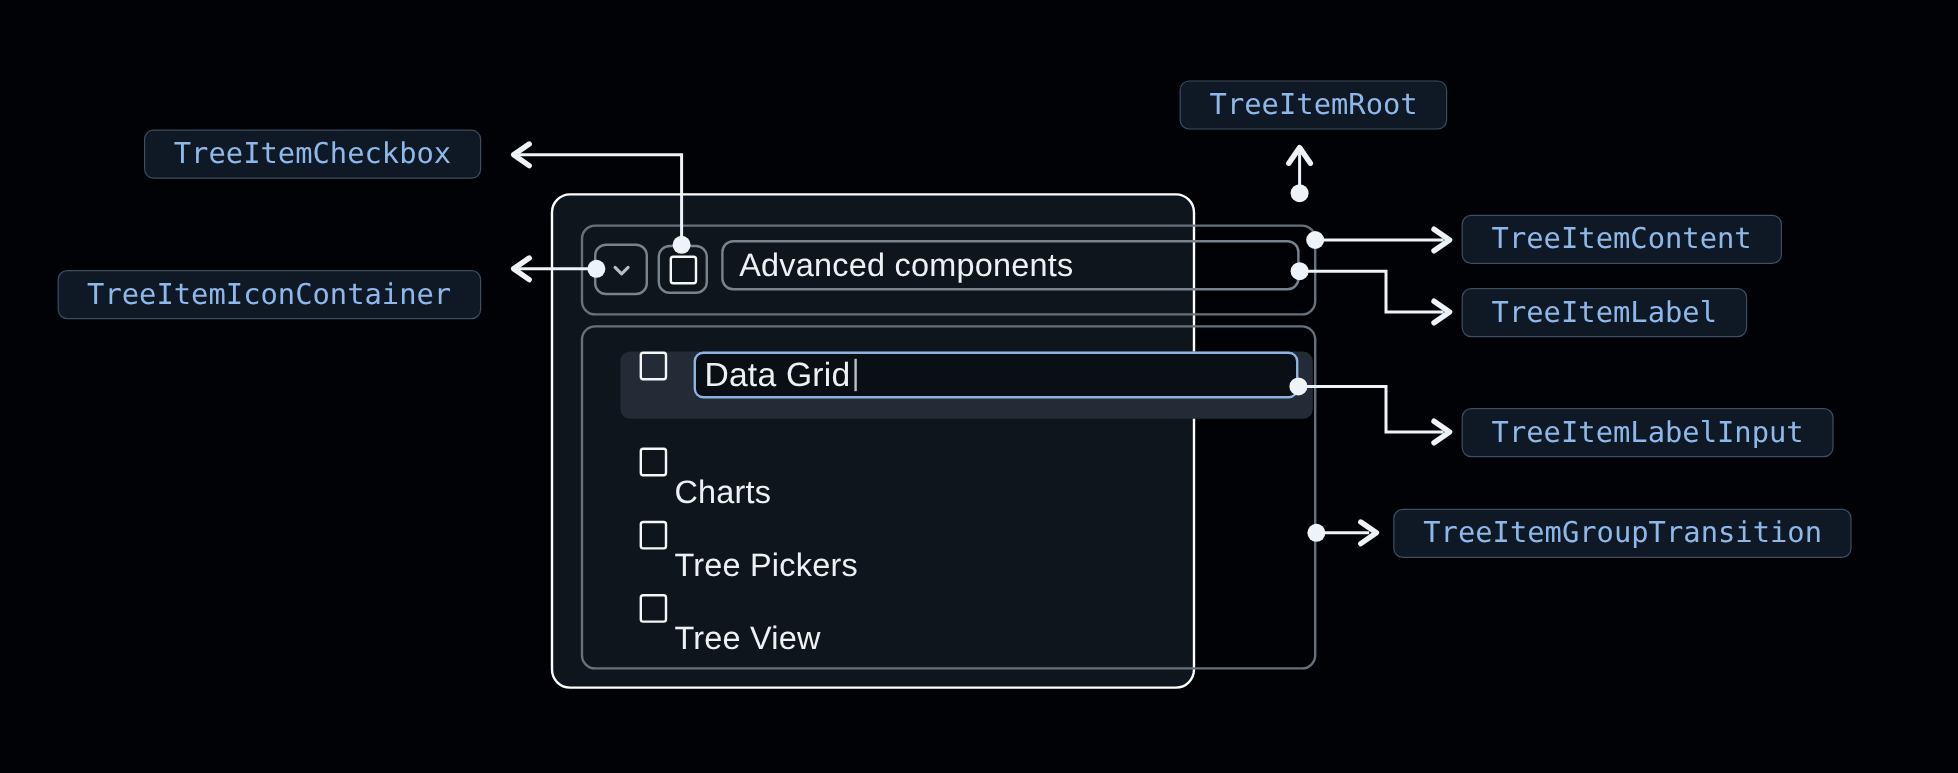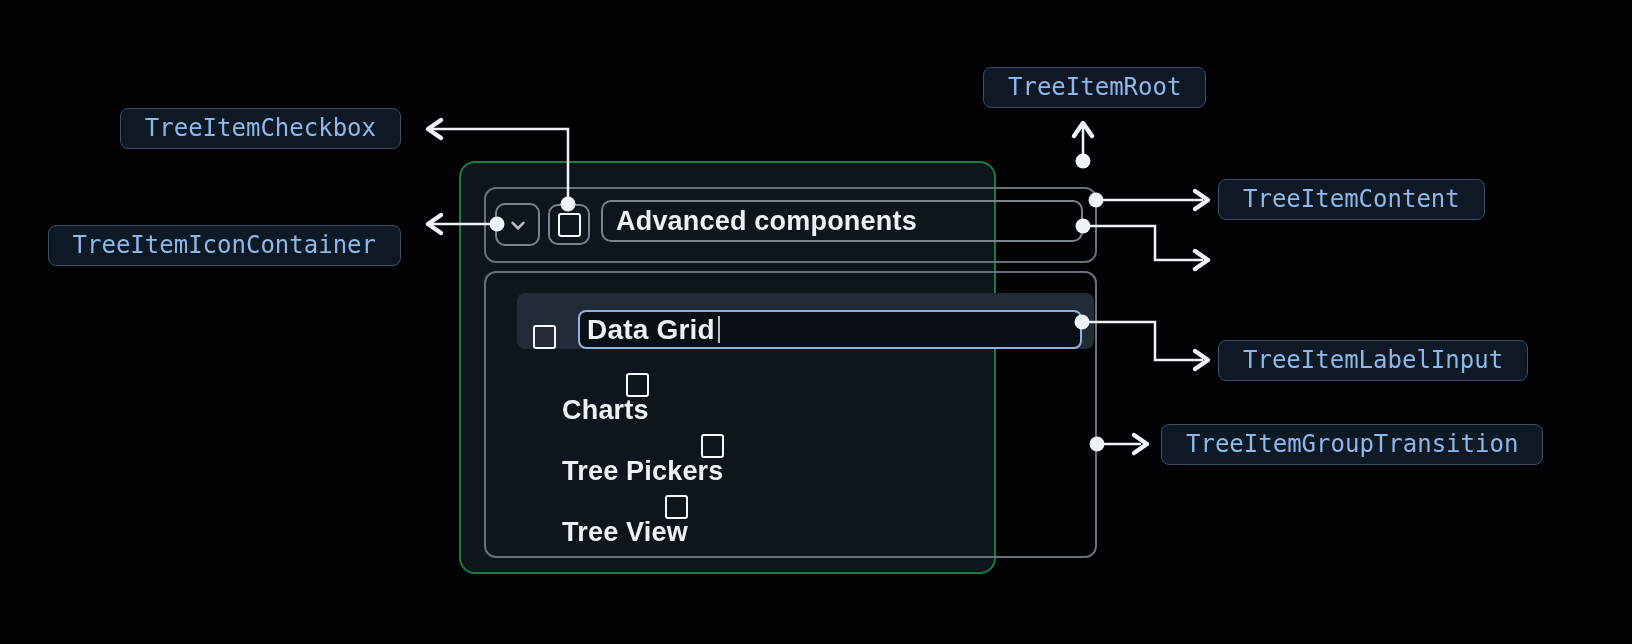--- a/index.html
+++ b/index.html
@@ -4,23 +4,22 @@
 <style>
   html,body{margin:0;padding:0;background:#000;}
   .stage{
     position:relative;width:1632px;height:644px;overflow:hidden;
     background:#000205;
     font-family:"Liberation Sans",sans-serif;
   }
   
   .root-box{
     position:absolute;left:459px;top:161px;width:537px;height:413px;
-    background:#0f151c;border:2px solid #15803d;border-radius:16px;
+    background:#0f151c;border:2px solid #ffffff;border-radius:16px;
     box-sizing:border-box;
-    font-weight:bold;
   }
   .content-box{
     position:absolute;left:23px;top:24px;width:613px;height:76px;
     border:2px solid #67717c;border-radius:12px;box-sizing:border-box;
   }
   .icon-container{
     position:absolute;left:9px;top:14px;width:45px;height:43px;
     border:2px solid #79838e;border-radius:10px;box-sizing:border-box;
     display:flex;align-items:center;justify-content:center;
   }
@@ -40,21 +39,21 @@
   }
   .item-text{
     color:#eef1f4;font-size:27px;line-height:1;white-space:nowrap;
     letter-spacing:0.2px;
   }
   .group-box{
     position:absolute;left:23px;top:108px;width:613px;height:287px;
     border:2px solid #67717c;border-radius:12px;box-sizing:border-box;
   }
   .row{
-    position:absolute;display:flex;align-items:flex-end;
+    position:absolute;display:flex;align-items:flex-start;
   }
   .row-selected{
     left:31px;top:20px;width:577px;height:56px;background:#232b36;
     border-radius:8px;padding-left:16px;box-sizing:border-box;
   }
   .row-plain{height:26px;flex-direction:column;}
   .row-plain .item-text{margin-left:29px;}
   .label-input{
     margin-left:22px;width:504px;height:39px;box-sizing:border-box;
     background:#0a0f15;border:2px solid #8db3e2;border-radius:8px;
@@ -125,20 +124,21 @@
         <span class="item-text">Tree View</span>
       </div>
 
     </div>
   </div>
 
   <div class="badge" style="right:1231px;top:108px;">TreeItemCheckbox</div>
   <div class="badge" style="right:1231px;top:203px;margin-top:22px;">TreeItemIconContainer</div>
   <div class="badge" style="left:983px;top:67px;">TreeItemRoot</div>
   <div class="badge" style="left:1218px;top:179px;">TreeItemContent</div>
+  <div class="badge" style="left:1218px;top:240px;">TreeItemLabel</div>
   <div class="badge" style="left:1218px;top:340px;">TreeItemLabelInput</div>
   <div class="badge" style="left:1161px;top:424px;">TreeItemGroupTransition</div>
 
   <svg class="overlay" width="1632" height="644" viewBox="0 0 1632 644">
 
     <g>
       <polyline points="568,200 568,129 432,129"></polyline>
       <path d="M441,120 L428,129 L441,138"></path>
       <circle cx="568" cy="204" r="7.5"></circle>
     </g>

